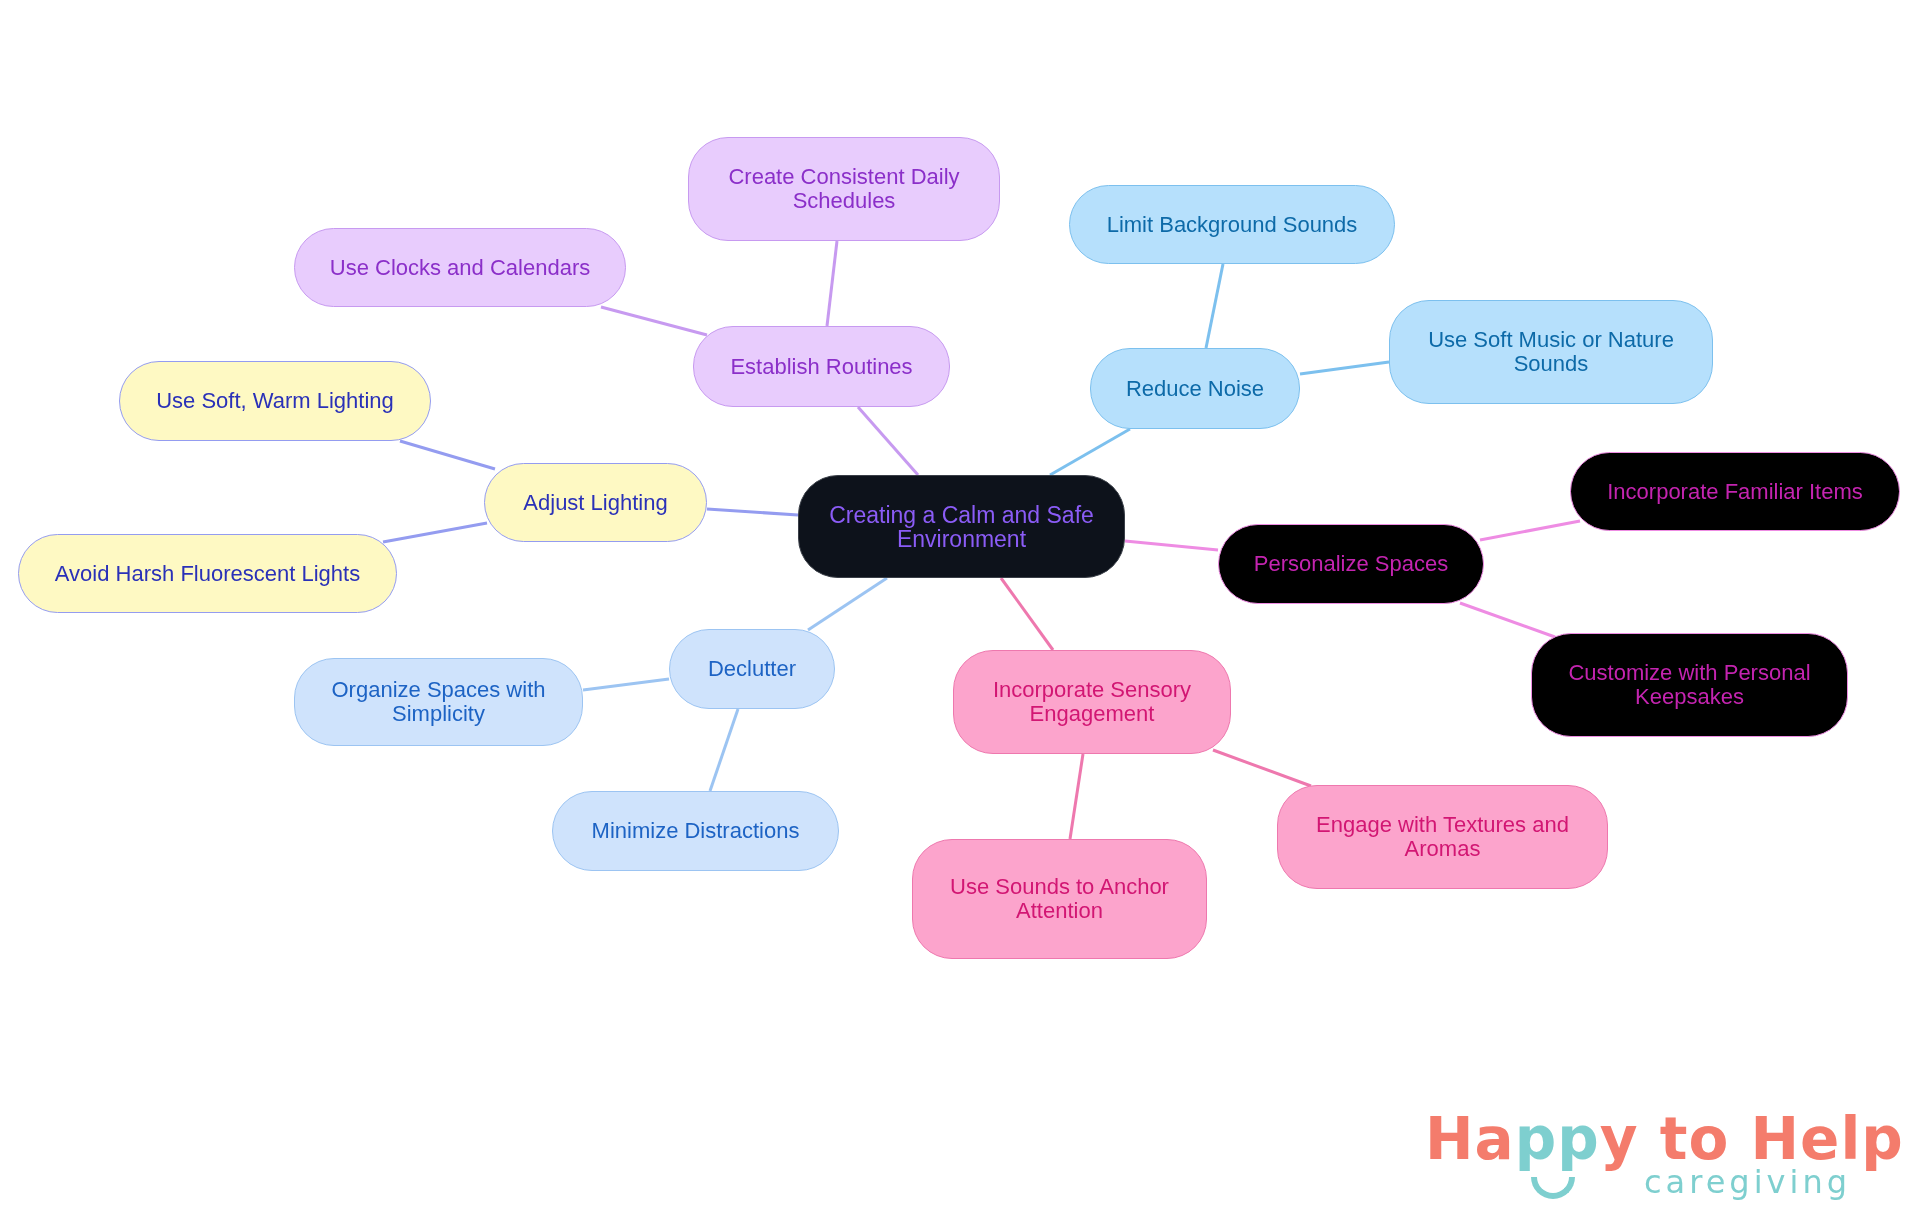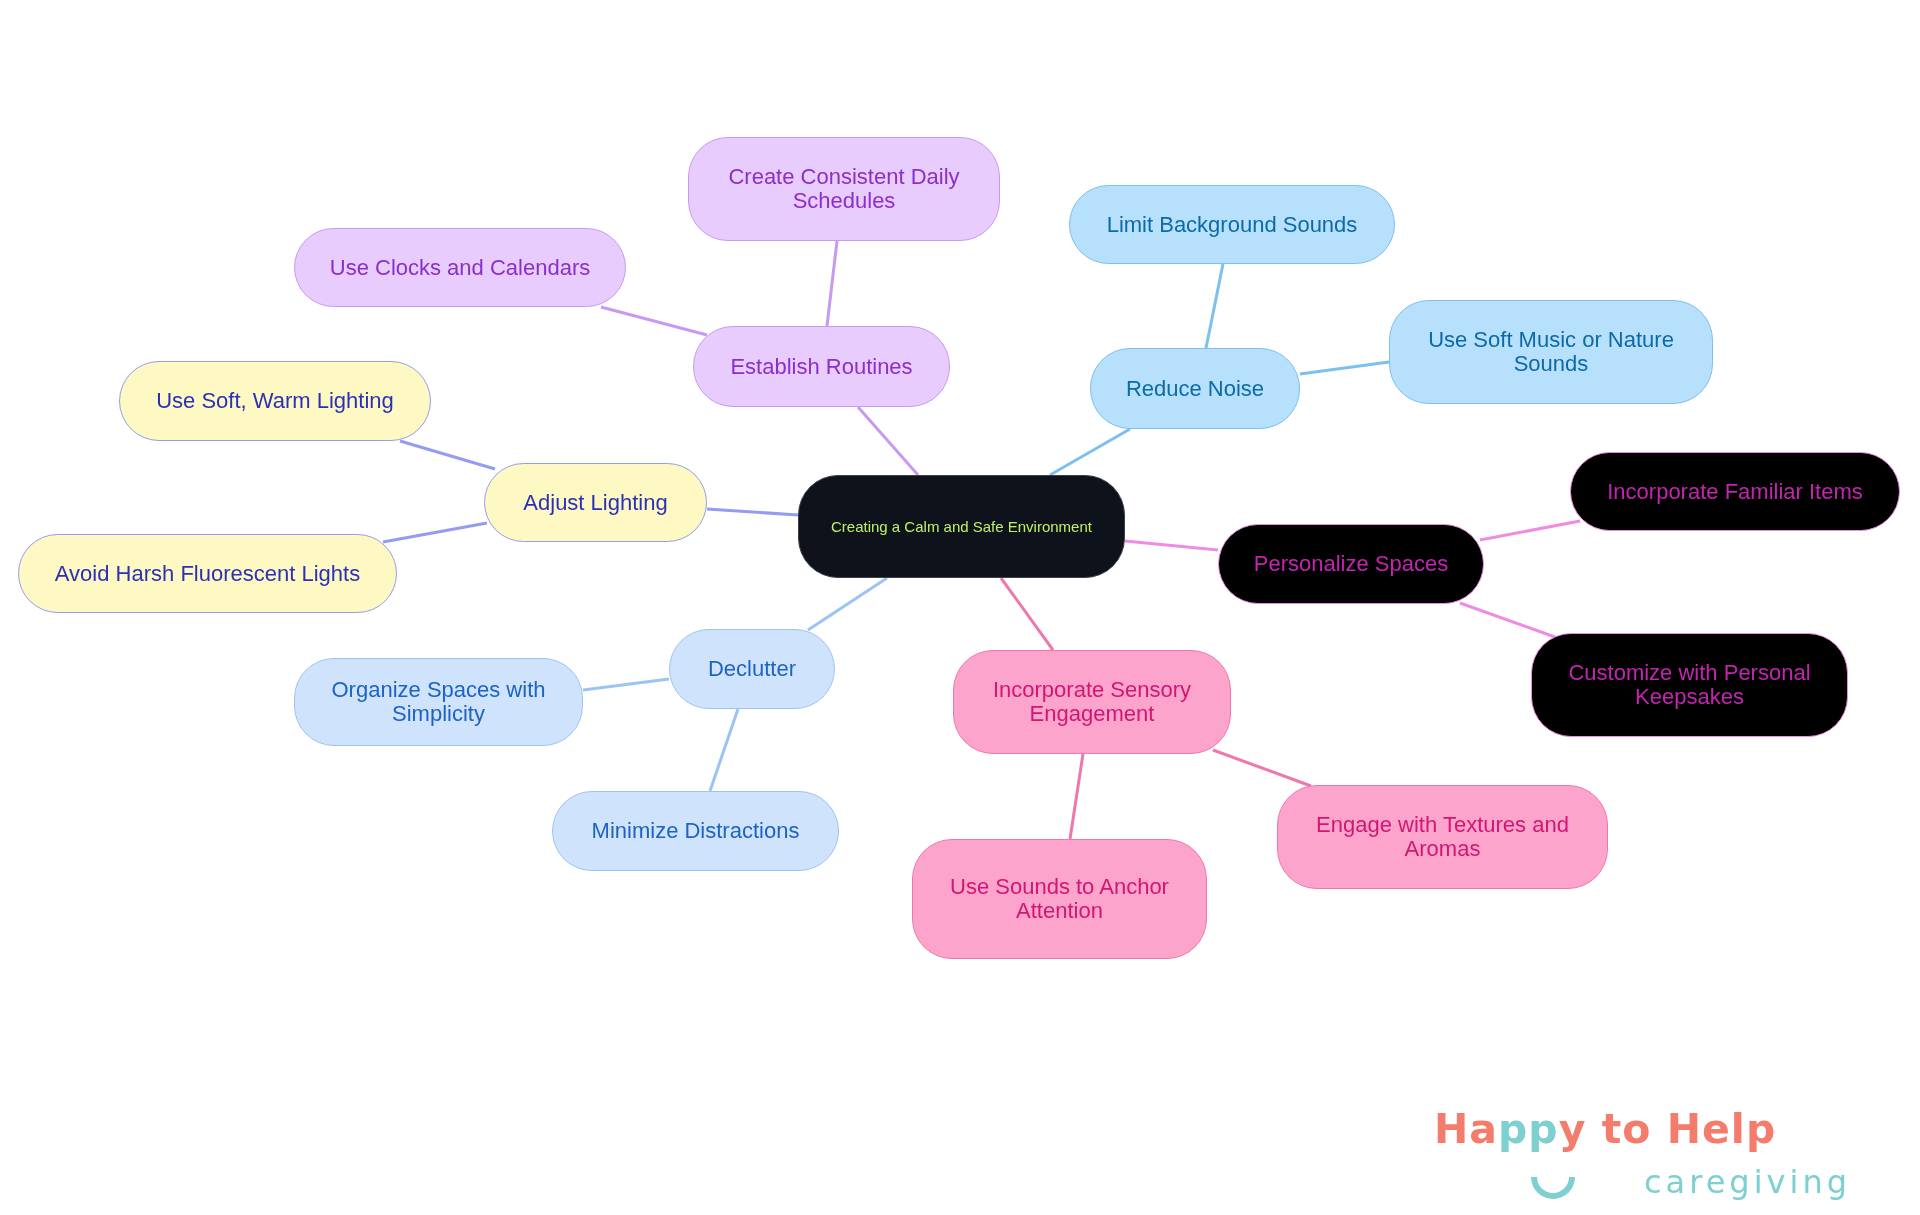--- a/index.html
+++ b/index.html
@@ -1,27 +1,27 @@
 <!DOCTYPE html>
 <html><head>
 <meta charset="utf-8">
 <style>
   html, body { margin:0; padding:0; background:#ffffff; }
   body { width:1920px; height:1215px; position:relative; overflow:hidden; font-family:"Liberation Sans", sans-serif; }
   #edges { position:absolute; left:0; top:0; width:1920px; height:1215px; }
   .node { position:absolute; box-sizing:border-box; border-radius:40px; border:1.5px solid; display:flex; align-items:center; justify-content:center; text-align:center; font-size:22px; line-height:24px; padding:2px 18px; }
-  .center { background:#0d121b; color:#bef264; border-color:#3a3f48; border-radius:40px; font-size:15px; }
+  .center { background:#0d121b; color:#8b5cf6; border-color:#3a3f48; border-radius:40px; font-size:23px; }
   .purple { background:#e8ccfd; border-color:#c79af0; color:#8b2fc9; }
   .blue { background:#b6e0fc; border-color:#7cc0ee; color:#0d6aa8; }
   .indigo { background:#fef9c3; border-color:#949cf0; color:#2a31b8; }
   .pink { background:#000000; border-color:#ee8ce3; color:#c424b0; }
   .lightblue { background:#cfe3fc; border-color:#9cc4f2; color:#1d63c4; }
   .rose { background:#fca4cc; border-color:#ee78ae; color:#d21673; }
   .logo { position:absolute; left:1420px; top:1105px; width:460px; height:100px; }
-  .logo-main { position:absolute; left:14px; top:0; font-family:"DejaVu Sans", sans-serif; font-weight:bold; font-size:41px; letter-spacing:1px; color:#f47c6c; white-space:nowrap; }
+  .logo-main { position:absolute; left:5px; top:0; font-family:"DejaVu Sans", sans-serif; font-weight:bold; font-size:58px; letter-spacing:1px; color:#f47c6c; white-space:nowrap; }
   .logo-main .teal { color:#7ecfcf; }
   .logo-sub { position:absolute; left:224px; top:58px; font-family:"DejaVu Sans", sans-serif; font-size:32px; letter-spacing:4px; color:#7ecfcf; }
   .smile { position:absolute; left:111px; top:72px; width:44px; height:22px; border:6px solid #7ecfcf; border-top:none; border-radius:0 0 28px 28px; box-sizing:border-box; }
 </style>
 </head>
 <body>
 
 <svg id="edges" xmlns="http://www.w3.org/2000/svg" width="1920" height="1215">
 
   <line x1="918" y1="475" x2="858" y2="407" stroke="#c79af0" stroke-width="3"></line>

